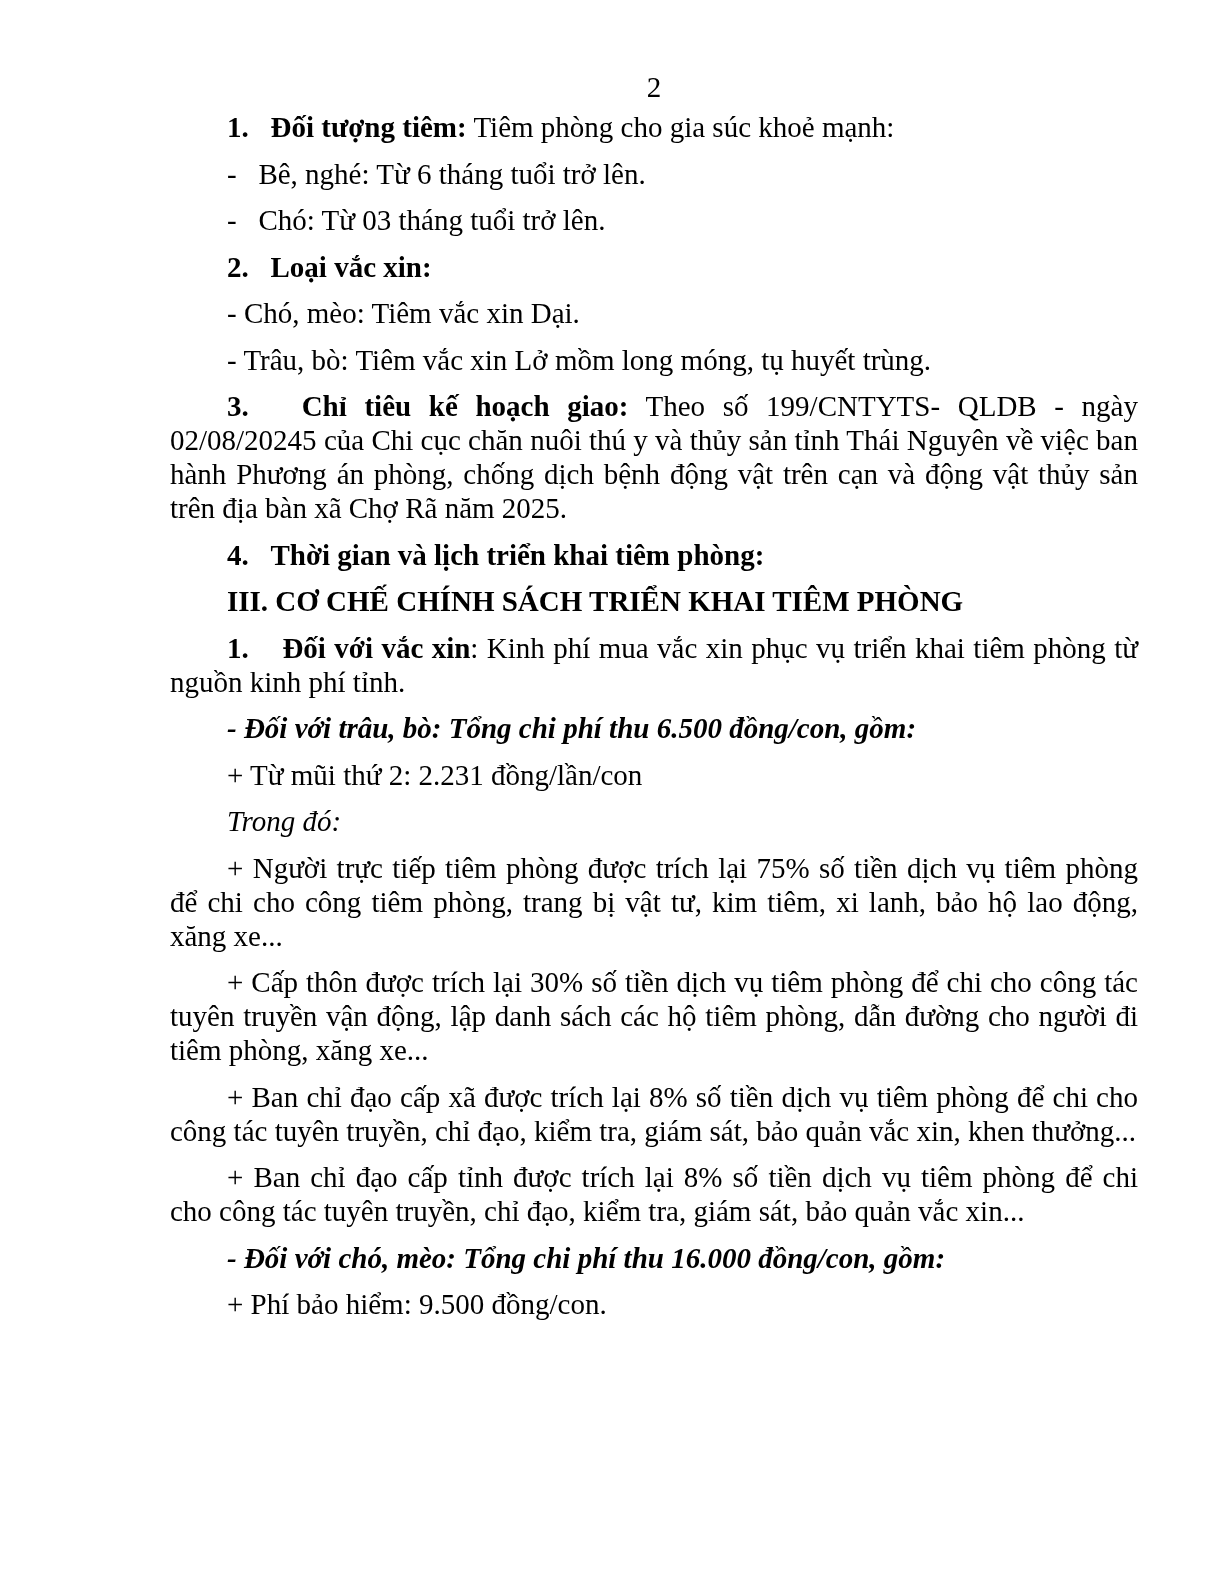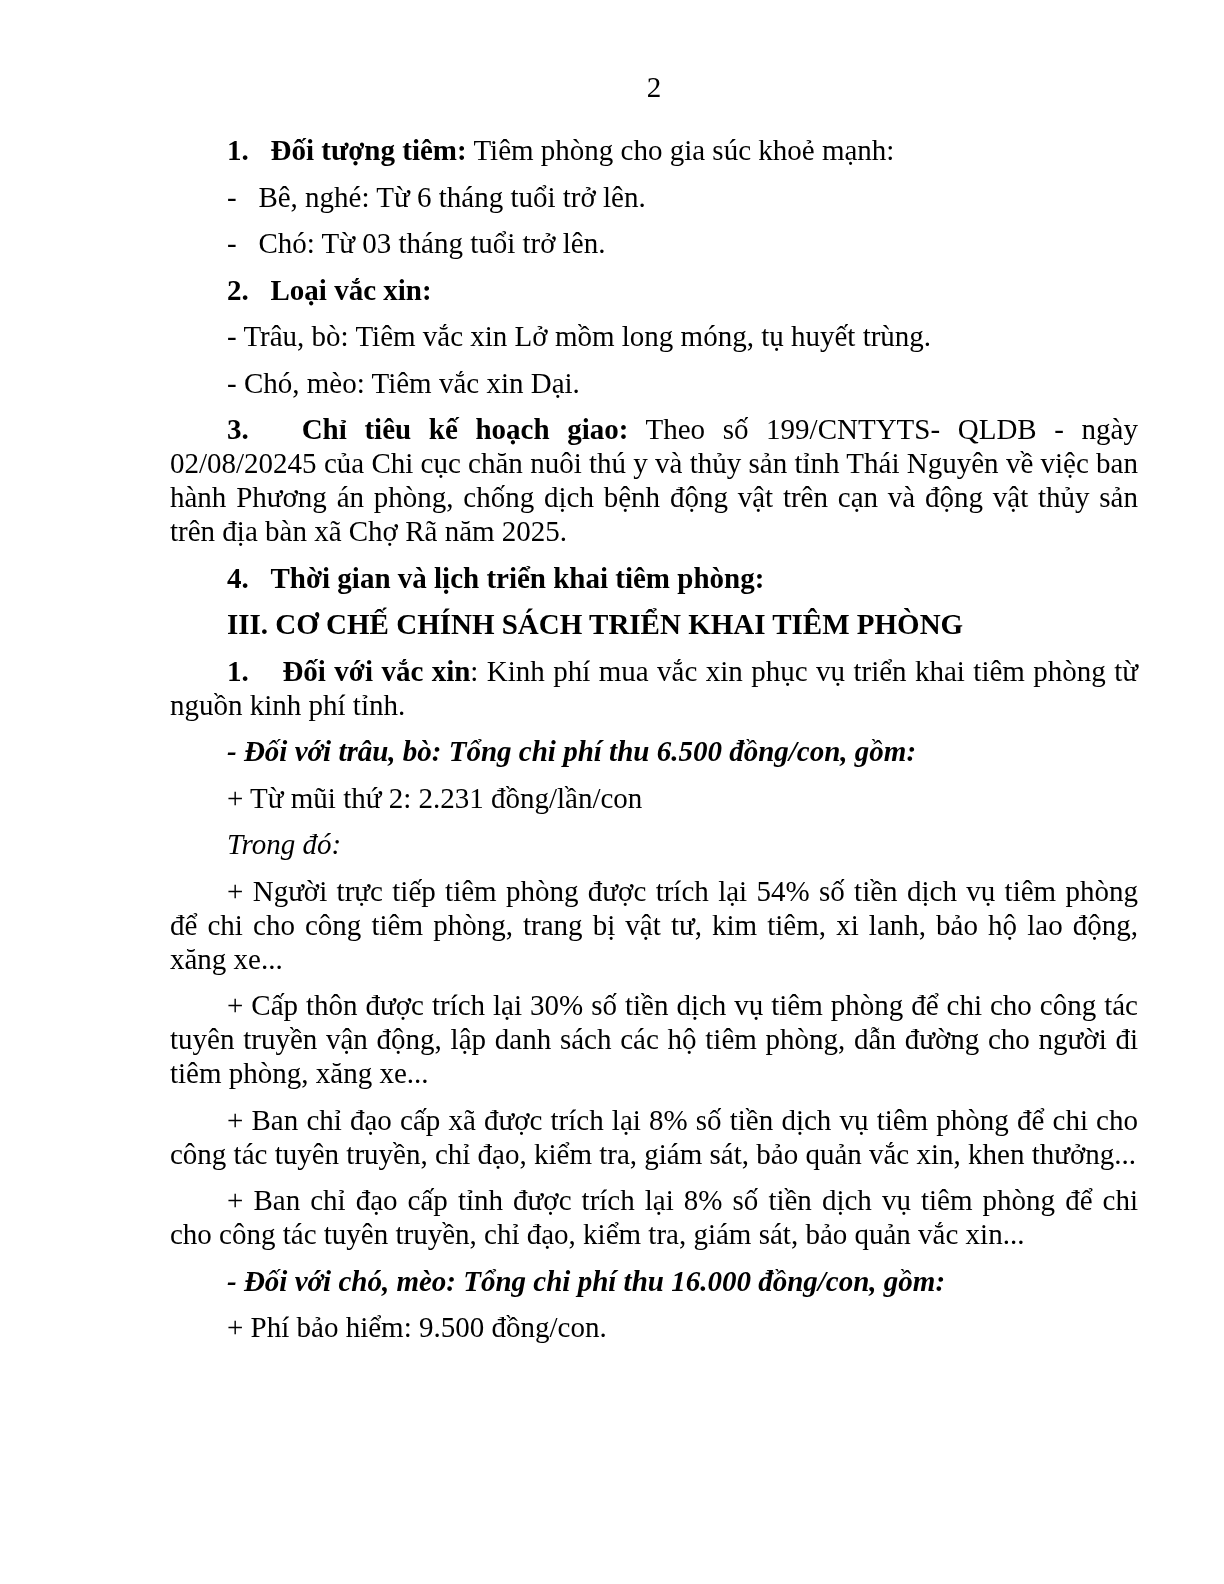--- a/index.html
+++ b/index.html
@@ -24,43 +24,43 @@
   .page-number {
     text-align: center;
     line-height: 34px;
   }
   .doc-body p {
     margin: 12.5px 0;
     text-indent: 57px;
     text-align: justify;
     text-justify: inter-word;
   }
-  .doc-body p:first-child { margin-top: 29px; }
+  .doc-body p:first-child { margin-top: 6px; }
   span.b { font-weight: bold; }
   span.i { font-style: italic; }
 </style>
 </head>
 <body>
 
 <div class="page">
   <div class="page-number">2</div>
   <div class="doc-body">
       <p><span class="b">1.&nbsp;&nbsp;&nbsp;Đối tượng tiêm:</span><span> Tiêm phòng cho gia súc khoẻ mạnh:</span></p>
       <p><span>-&nbsp;&nbsp; Bê, nghé: Từ 6 tháng tuổi trở lên.</span></p>
       <p><span>-&nbsp;&nbsp; Chó: Từ 03 tháng tuổi trở lên.</span></p>
       <p><span class="b">2.&nbsp;&nbsp;&nbsp;Loại vắc xin:</span></p>
+      <p><span>- Chó, mèo: Tiêm vắc xin Dại.</span></p>
       <p><span>- Trâu, bò: Tiêm vắc xin Lở mồm long móng, tụ huyết trùng.</span></p>
-      <p><span>- Chó, mèo: Tiêm vắc xin Dại.</span></p>
       <p><span class="b">3.&nbsp;&nbsp;&nbsp;Chỉ tiêu kế hoạch giao:</span><span> Theo số 199/CNTYTS- QLDB - ngày 02/08/20245 của Chi cục chăn nuôi thú y và thủy sản tỉnh Thái Nguyên về việc ban hành Phương án phòng, chống dịch bệnh động vật trên cạn và động vật thủy sản trên địa bàn xã Chợ Rã năm 2025.</span></p>
       <p><span class="b">4.&nbsp;&nbsp;&nbsp;Thời gian và lịch triển khai tiêm phòng:</span></p>
       <p><span class="b">III. CƠ CHẾ CHÍNH SÁCH TRIỂN KHAI TIÊM PHÒNG</span></p>
       <p><span class="b">1.&nbsp;&nbsp;&nbsp; Đối với vắc xin</span><span>: Kinh phí mua vắc xin phục vụ triển khai tiêm phòng từ nguồn kinh phí tỉnh.</span></p>
       <p><span class="b i">- Đối với trâu, bò: Tổng chi phí thu 6.500 đồng/con, gồm:</span></p>
       <p><span>+ Từ mũi thứ 2: 2.231 đồng/lần/con</span></p>
       <p><span class="i">Trong đó:</span></p>
-      <p><span>+ Người trực tiếp tiêm phòng được trích lại 54% số tiền dịch vụ tiêm phòng để chi cho công tiêm phòng, trang bị vật tư, kim tiêm, xi lanh, bảo hộ lao động, xăng xe...</span></p>
+      <p><span>+ Người trực tiếp tiêm phòng được trích lại 75% số tiền dịch vụ tiêm phòng để chi cho công tiêm phòng, trang bị vật tư, kim tiêm, xi lanh, bảo hộ lao động, xăng xe...</span></p>
       <p><span>+ Cấp thôn được trích lại 30% số tiền dịch vụ tiêm phòng để chi cho công tác tuyên truyền vận động, lập danh sách các hộ tiêm phòng, dẫn đường cho người đi tiêm phòng, xăng xe...</span></p>
       <p><span>+ Ban chỉ đạo cấp xã được trích lại 8% số tiền dịch vụ tiêm phòng để chi cho công tác tuyên truyền, chỉ đạo, kiểm tra, giám sát, bảo quản vắc xin, khen thưởng...</span></p>
       <p><span>+ Ban chỉ đạo cấp tỉnh được trích lại 8% số tiền dịch vụ tiêm phòng để chi cho công tác tuyên truyền, chỉ đạo, kiểm tra, giám sát, bảo quản vắc xin...</span></p>
       <p><span class="b i">- Đối với chó, mèo: Tổng chi phí thu 16.000 đồng/con, gồm:</span></p>
       <p><span>+ Phí bảo hiểm: 9.500 đồng/con.</span></p>
     </div>
 </div>
 
 </body></html>

